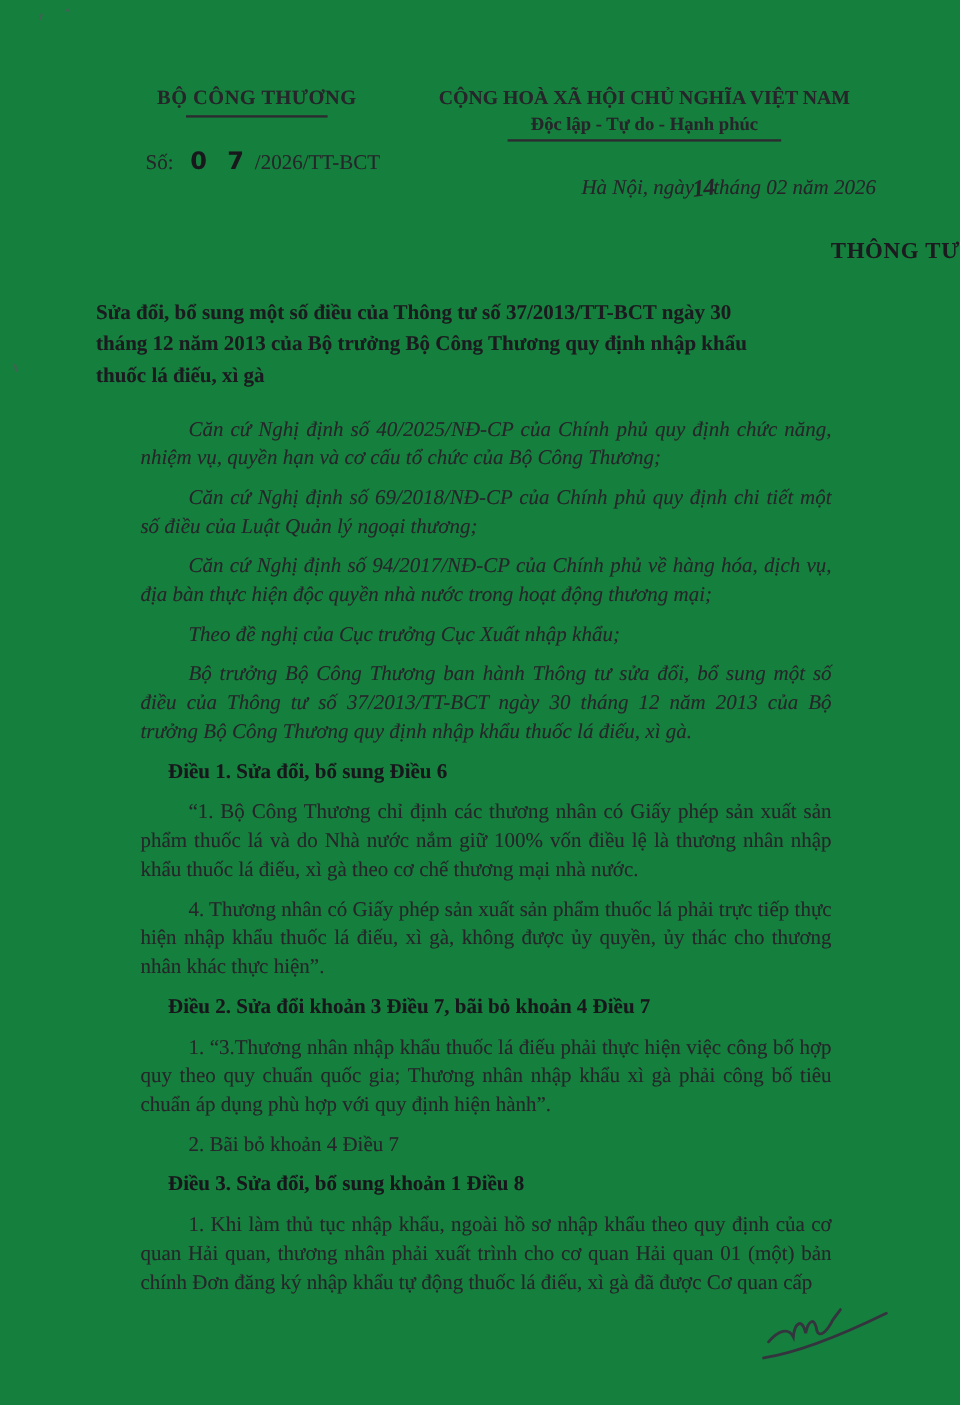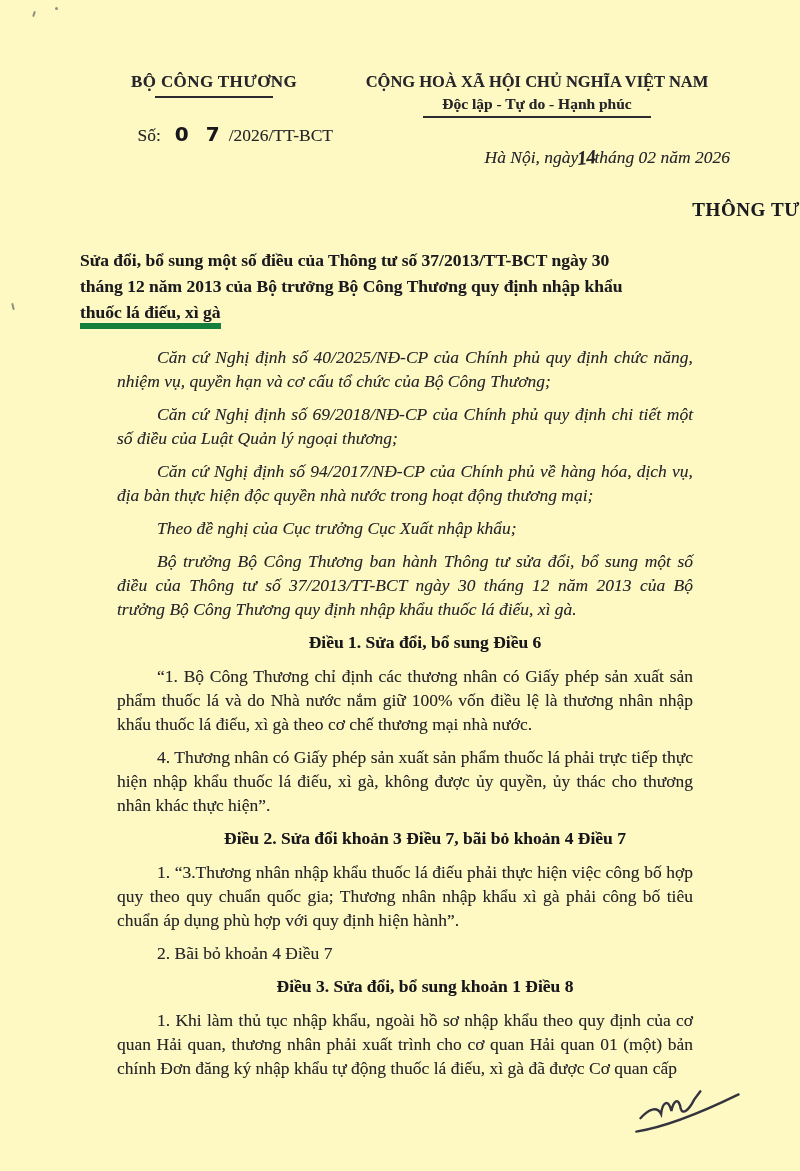--- a/index.html
+++ b/index.html
@@ -1,33 +1,33 @@
 <!DOCTYPE html>
 <html lang="vi"><head>
 <meta charset="utf-8">
 <style>
   html,body{margin:0;padding:0;background:#e8e8e6;}
   .page{
     position:relative;
     width:800px;height:1171px;
     margin:0 auto;
-    background:#fef9c3;
+    background:#15803d;
     color:#26262a;
     font-family:"Liberation Serif","DejaVu Serif",serif;
     overflow:hidden;
     text-shadow:0 0 .5px rgba(40,40,45,.35);
     box-sizing:border-box;
   }
   
   .hdr{display:flex;justify-content:space-between;padding:72px 68px 0 95px;}
   .hdr-left{width:238px;text-align:center;flex:0 0 auto;}
   .org{font-weight:bold;font-size:17px;letter-spacing:.4px;}
   .rule{height:2px;background:#2c2c30;margin:4px auto 0;}
   .rule-org{width:118px;}
-  .doc-no{margin-top:24px;font-size:17.5px;text-align:right;padding-left:10px;white-space:nowrap;}
+  .doc-no{margin-top:24px;font-size:17.5px;text-align:center;padding-left:10px;white-space:nowrap;}
   .hand-digits{
     font-family:"DejaVu Sans",sans-serif;
     font-weight:800;font-size:20px;letter-spacing:5px;
     margin:0 4px 0 14px;color:#17171c;
   }
   .hdr-right{width:390px;text-align:center;flex:0 0 auto;}
   .nat1{font-weight:bold;font-size:16.5px;white-space:nowrap;}
   .nat2{font-weight:bold;font-size:15.5px;margin-top:3px;}
   .rule-motto{width:228px;margin-top:3px;}
   .dateline{margin-top:27px;font-style:italic;font-size:17.5px;text-align:right;padding-right:2px;white-space:nowrap;}
@@ -46,21 +46,21 @@
     margin:26px auto 0;width:640px;
     font-weight:bold;font-size:17.5px;line-height:26px;color:#1b1b1f;
   }
   .subject-underlined span{border-bottom:6px solid #15803d;padding-bottom:1px;}
   
   .body{padding:20px 90px 0 100px;font-size:17.5px;line-height:24px;text-align:justify;}
   .body p{margin:0 17px 9px;text-indent:40px;}
   .preamble p{font-style:italic;}
   .articles h3{
     font-size:17.5px;line-height:24px;margin:5px 0 10px;
-    text-indent:40px;font-weight:bold;color:#17171b;text-align:center;
+    text-indent:40px;font-weight:bold;color:#17171b;text-align:left;
   }
   
   .speck{position:absolute;background:#55555e;opacity:.65;border-radius:1px;}
   .speck-1{left:33px;top:11px;width:2px;height:6px;transform:rotate(18deg);}
   .speck-2{left:55px;top:7px;width:3px;height:3px;border-radius:50%;}
   .speck-3{left:12px;top:303px;width:2px;height:7px;transform:rotate(-14deg);}
   .signature{position:absolute;right:52px;bottom:28px;width:118px;height:62px;}
   .signature path{stroke:#34343f;stroke-width:2.3;fill:none;stroke-linecap:round;}
 </style>
 </head>

